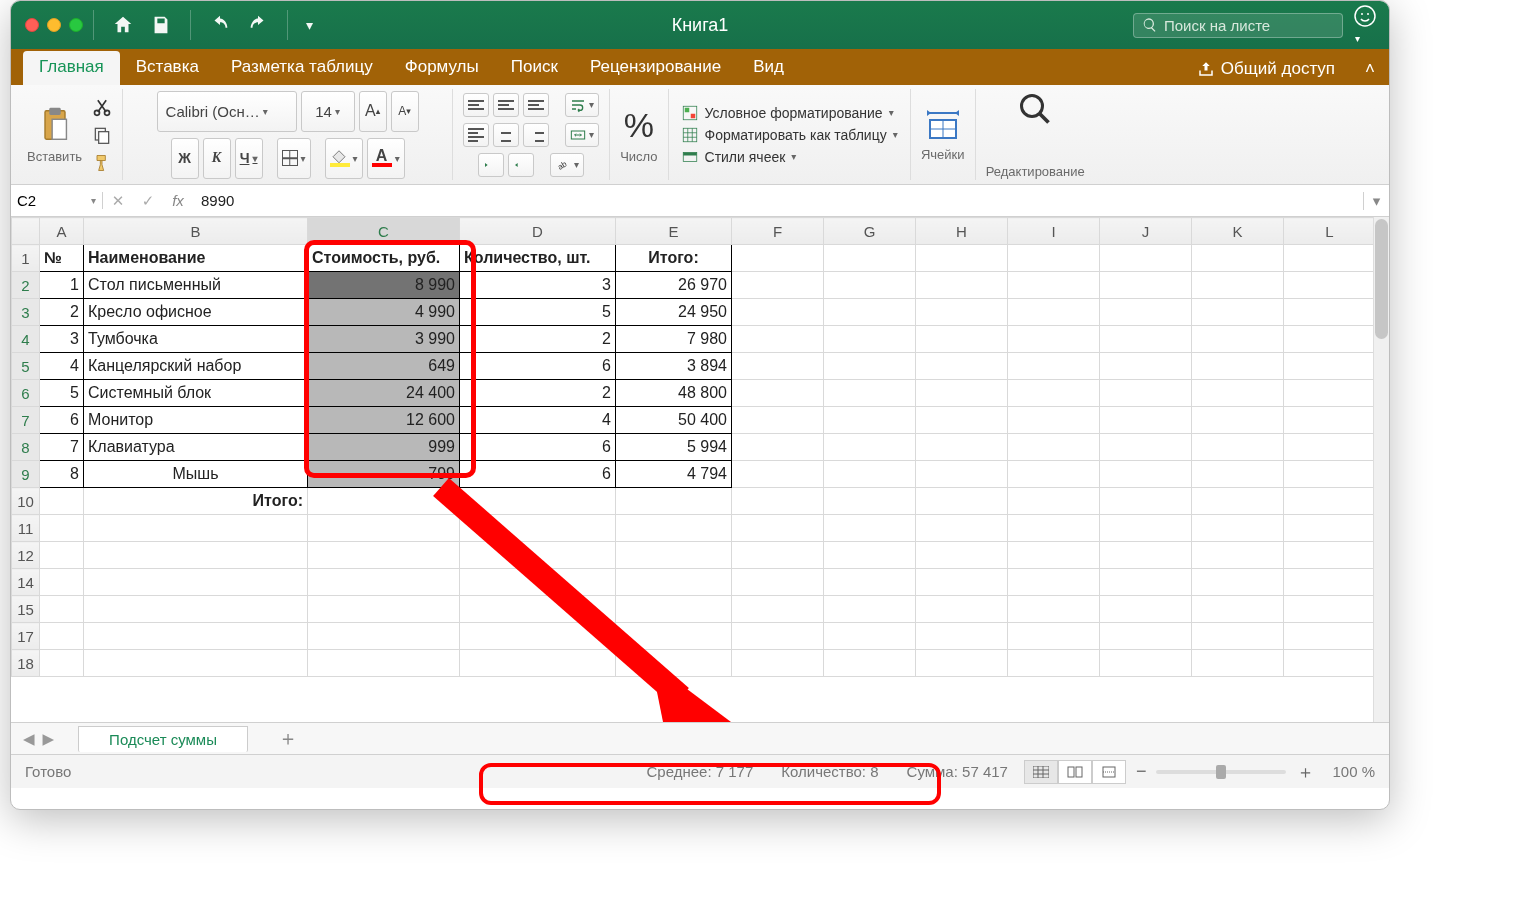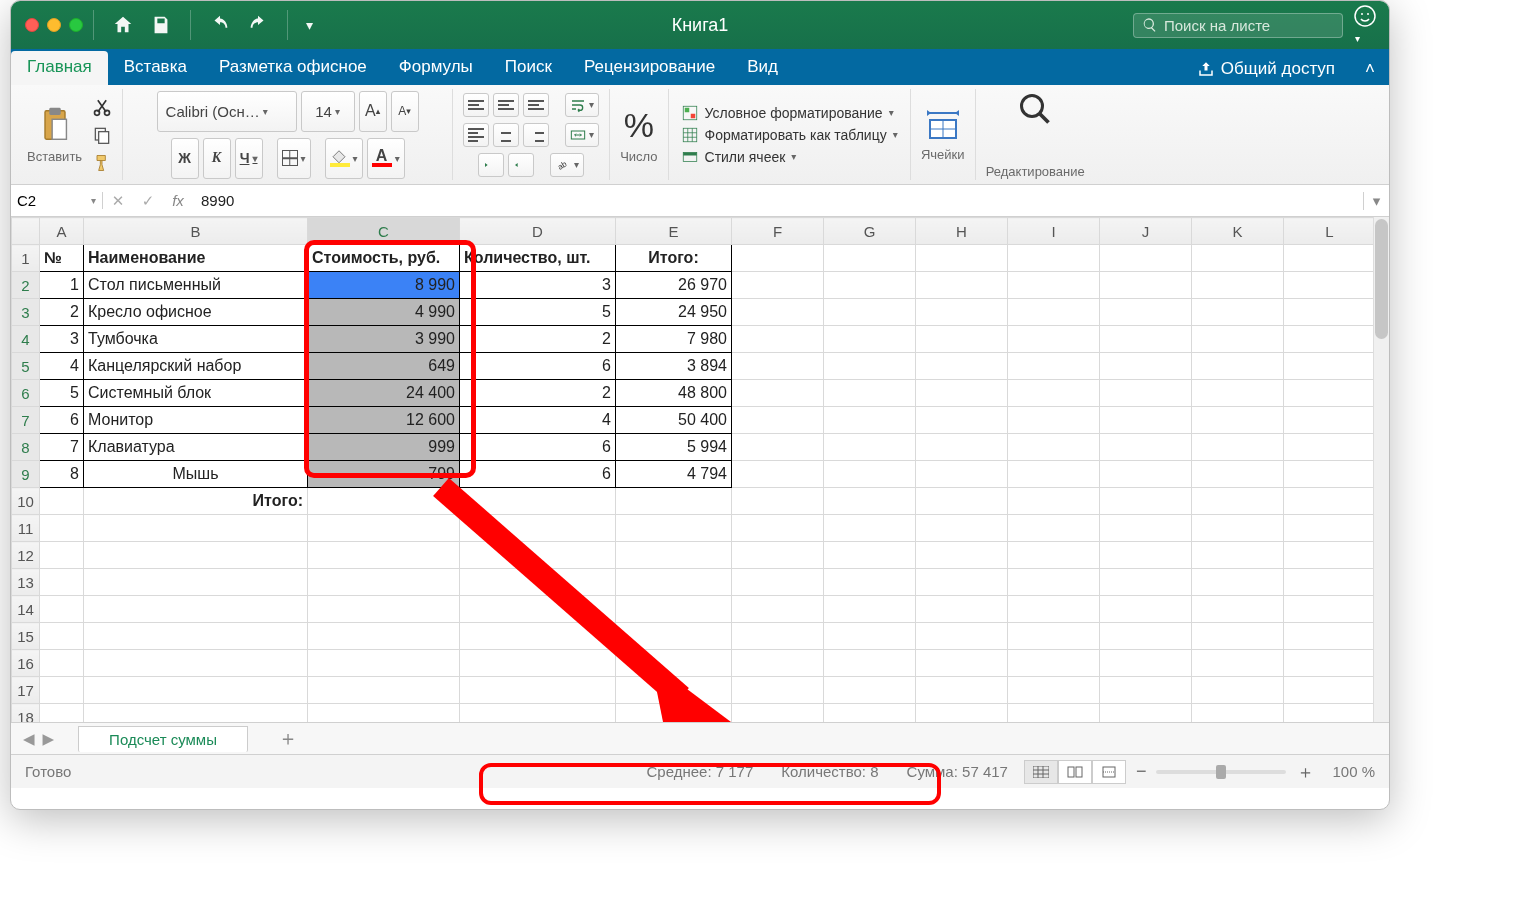--- a/index.html
+++ b/index.html
@@ -16,21 +16,21 @@
   .tb-sep { width:1px; height:30px; background: rgba(255,255,255,0.25); margin: 0 10px; }
   .tb-btn { color:#fff; opacity:.95; padding: 4px 8px; display:flex; align-items:center; justify-content:center; cursor:pointer; }
   .tb-btn svg { width:22px; height:22px; fill: #fff; }
   .title-text { position:absolute; left:50%; transform:translateX(-50%); font-size:18px; font-weight:500; color:#fff; }
   .search-box { margin-left:auto; display:flex; align-items:center; background: rgba(255,255,255,0.12); border:1px solid rgba(255,255,255,0.3); border-radius:4px; padding:3px 8px; width:210px; color:#d7e8dc; font-size:15px; }
   .search-box svg { width:16px; height:16px; fill:#d7e8dc; margin-right:6px;}
   .smiley { margin-left:10px; margin-right:4px; }
   .smiley svg{width:24px;height:24px;fill:none;stroke:#fff;stroke-width:1.5;}
 
   
-  .ribbon-tabs { height: 36px; background:#0369a1; display:flex; align-items:flex-end; color:#fff; font-size:17px; }
+  .ribbon-tabs { height: 36px; background:#a16207; display:flex; align-items:flex-end; padding-left:12px; color:#fff; font-size:17px; }
   .rtab { padding: 6px 16px 8px; cursor:pointer; }
   .rtab.active { background:#f5f5f5; color:#179457; border-radius:4px 4px 0 0; font-weight:500;}
   .share { margin-left:auto; padding: 6px 16px; display:flex; align-items:center; gap:6px; color:#fff; }
   .share svg{width:18px;height:18px;fill:#fff;}
   .collapse-caret { padding:6px 14px; color:#fff; }
 
   
   .ribbon { height: 100px; background: linear-gradient(#f9f9f9,#f0f0f0); border-bottom:1px solid #d0d0d0; display:flex; align-items:stretch; padding: 4px 6px; }
   .group { display:flex; flex-direction:column; align-items:center; justify-content:center; padding: 0 10px; border-right:1px solid #ddd; }
   .group:last-child{border-right:none;gap:33px;}
@@ -82,21 +82,21 @@
   .colA{width:44px;text-align:right;}
   .colB{width:224px;}
   .colC{width:152px;text-align:right;}
   .colD{width:156px;text-align:right;}
   .colE{width:116px;text-align:right;}
   .colStd{width:92px;}
   .hdr-cell{font-weight:700;text-align:left !important;}
   .hdr-center{font-weight:700;text-align:center !important;}
   td.bord{border:1px solid #000 !important;}
   td.selcell{background:#b8b8b8;}
-  td.selcell.active{background:#3b82f6;}
+  td.selcell.active{background:#737373;}
   .itogo-lbl{font-weight:700;text-align:right !important;padding-right:6px;}
   .scrollbar-v{position:absolute;right:0;top:0;bottom:0;width:16px;background:#f0f0f0;border-left:1px solid #ddd;}
   .scroll-thumb{position:absolute;right:1px;top:2px;width:13px;height:120px;background:#c6c6c6;border-radius:7px;}
 
   
   .sel-rect{position:absolute;border:5px solid #ff0000;border-radius:10px;pointer-events:none;}
 
   
   .arrow-svg{position:absolute;pointer-events:none;}
 
@@ -165,21 +165,21 @@
           <circle cx="12" cy="12" r="10"></circle>
           <circle cx="9" cy="10" r="1" fill="#fff" stroke="none"></circle>
           <circle cx="15" cy="10" r="1" fill="#fff" stroke="none"></circle>
           <path d="M8 15c1 1.5 2.5 2 4 2s3-.5 4-2"></path>
         </svg><span style="color:#fff;font-size:10px;margin-left:2px;">▾</span></div>
   </div>
 
   <div class="ribbon-tabs">
     <div class="rtab active">Главная</div>
     <div class="rtab">Вставка</div>
-    <div class="rtab">Разметка офисное</div>
+    <div class="rtab">Разметка таблицу</div>
     <div class="rtab">Формулы</div>
     <div class="rtab">Поиск</div>
     <div class="rtab">Рецензирование</div>
     <div class="rtab">Вид</div>
     <div class="share">
         <svg viewBox="0 0 24 24">
           <path d="M12 3l5 5h-3v6h-4V8H7z"></path>
           <path d="M5 14v5h14v-5h2v7H3v-7z"></path>
         </svg>
         <span>Общий доступ</span>
@@ -612,66 +612,36 @@
             <td class="colE"></td>
             <td class="colStd"></td>
             <td class="colStd"></td>
             <td class="colStd"></td>
             <td class="colStd"></td>
             <td class="colStd"></td>
             <td class="colStd"></td>
             <td class="colStd"></td>
           </tr>
           <tr>
-            <th class="">13</th>
-            <td class="colA" style="text-align: right;"></td>
-            <td class="colB" style="text-align: left;"></td>
-            <td class="colC"></td>
-            <td class="colD"></td>
-            <td class="colE"></td>
-            <td class="colStd"></td>
-            <td class="colStd"></td>
-            <td class="colStd"></td>
-            <td class="colStd"></td>
-            <td class="colStd"></td>
-            <td class="colStd"></td>
-            <td class="colStd"></td>
-          </tr>
-          <tr>
             <th class="">14</th>
             <td class="colA" style="text-align: right;"></td>
             <td class="colB" style="text-align: left;"></td>
             <td class="colC"></td>
             <td class="colD"></td>
             <td class="colE"></td>
             <td class="colStd"></td>
             <td class="colStd"></td>
             <td class="colStd"></td>
             <td class="colStd"></td>
             <td class="colStd"></td>
             <td class="colStd"></td>
             <td class="colStd"></td>
           </tr>
           <tr>
             <th class="">15</th>
-            <td class="colA" style="text-align: right;"></td>
-            <td class="colB" style="text-align: left;"></td>
-            <td class="colC"></td>
-            <td class="colD"></td>
-            <td class="colE"></td>
-            <td class="colStd"></td>
-            <td class="colStd"></td>
-            <td class="colStd"></td>
-            <td class="colStd"></td>
-            <td class="colStd"></td>
-            <td class="colStd"></td>
-            <td class="colStd"></td>
-          </tr>
-          <tr>
-            <th class="">16</th>
             <td class="colA" style="text-align: right;"></td>
             <td class="colB" style="text-align: left;"></td>
             <td class="colC"></td>
             <td class="colD"></td>
             <td class="colE"></td>
             <td class="colStd"></td>
             <td class="colStd"></td>
             <td class="colStd"></td>
             <td class="colStd"></td>
             <td class="colStd"></td>

